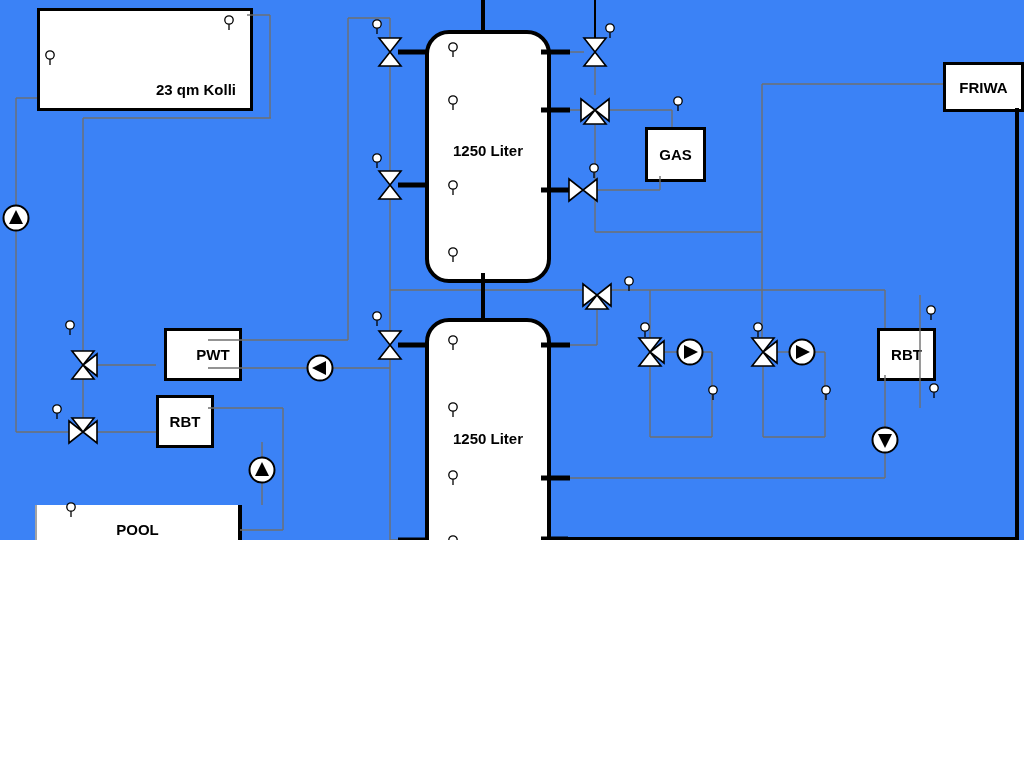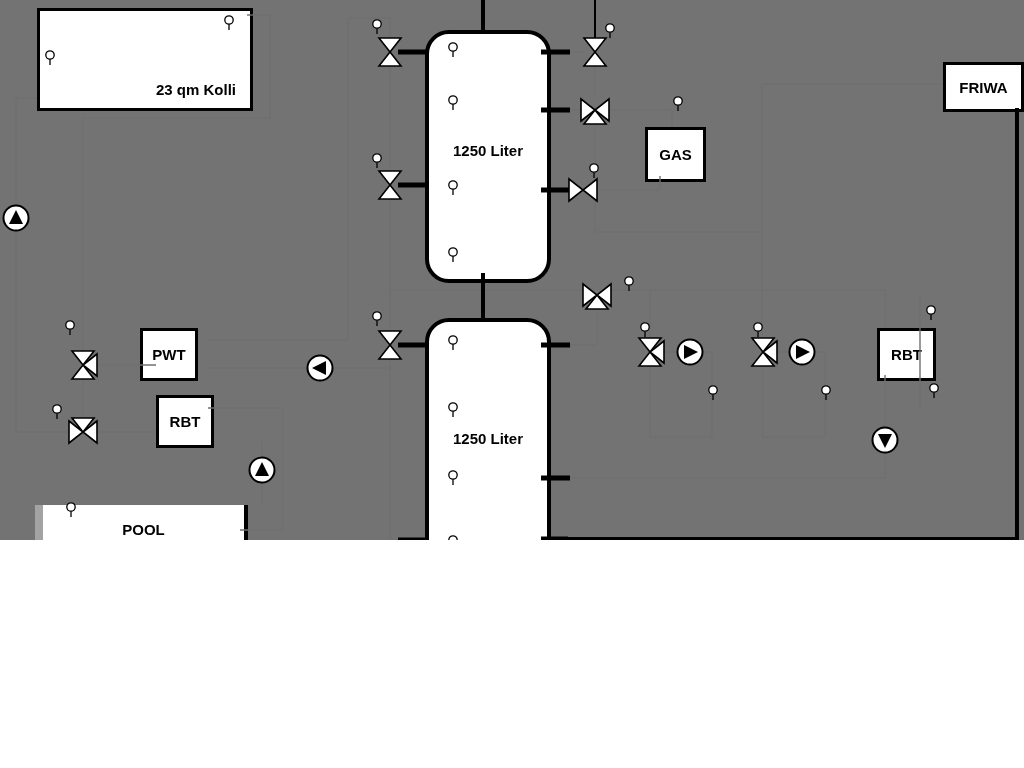--- a/index.html
+++ b/index.html
@@ -1,24 +1,24 @@
 <!DOCTYPE html>
 <html><head>
 <meta charset="utf-8">
 <style>
   html,body{margin:0;padding:0;background:#fff;}
-  #stage{position:relative;width:1024px;height:540px;background:#737373;overflow:hidden;
+  #stage{position:relative;width:1024px;height:540px;background:#3b82f6;overflow:hidden;
          font-family:"Liberation Sans", sans-serif;}
   .box{position:absolute;border:3px solid #000;background:#fff;display:flex;
        align-items:center;justify-content:center;font-weight:bold;font-size:15px;color:#000;}
   .tank{position:absolute;border:4px solid #000;border-radius:24px;background:#fff;}
   .tank .tank-label{position:absolute;left:0;right:0;top:108px;text-align:center;
        font-weight:bold;font-size:15px;color:#000;}
   .collector-label{position:absolute;right:14px;bottom:10px;font-weight:bold;font-size:15px;color:#000;}
-  .pool{position:absolute;border-left:8px solid #a3a3a3;border-right:4px solid #000;
+  .pool{position:absolute;border-left:2px solid #a3a3a3;border-right:4px solid #000;
         border-bottom:4px solid #000;border-radius:0 0 14px 14px;background:#fff;
         display:flex;align-items:center;justify-content:center;font-weight:bold;font-size:15px;}
   .bottom-band{position:absolute;left:0;top:585px;width:1024px;height:183px;background:#000;}
   svg.overlay{position:absolute;left:0;top:0;pointer-events:none;}
 </style>
 </head>
 <body>
 
 <div id="stage">
 
@@ -35,21 +35,21 @@
   </div>
 
   <div class="box" style="left:645px;top:127px;width:55px;height:49px;">
     <span>GAS</span>
   </div>
 
   <div class="box" style="left:943px;top:62px;width:75px;height:44px;">
     <span>FRIWA</span>
   </div>
 
-  <div class="box" style="left:140px;top:328px;width:52px;height:47px;">
+  <div class="box" style="left:164px;top:328px;width:52px;height:47px;padding-left:20px;">
     <span>PWT</span>
   </div>
 
   <div class="box" style="left:156px;top:395px;width:52px;height:47px;">
     <span>RBT</span>
   </div>
 
   <div class="box" style="left:877px;top:328px;width:53px;height:47px;">
     <span>RBT</span>
   </div>

